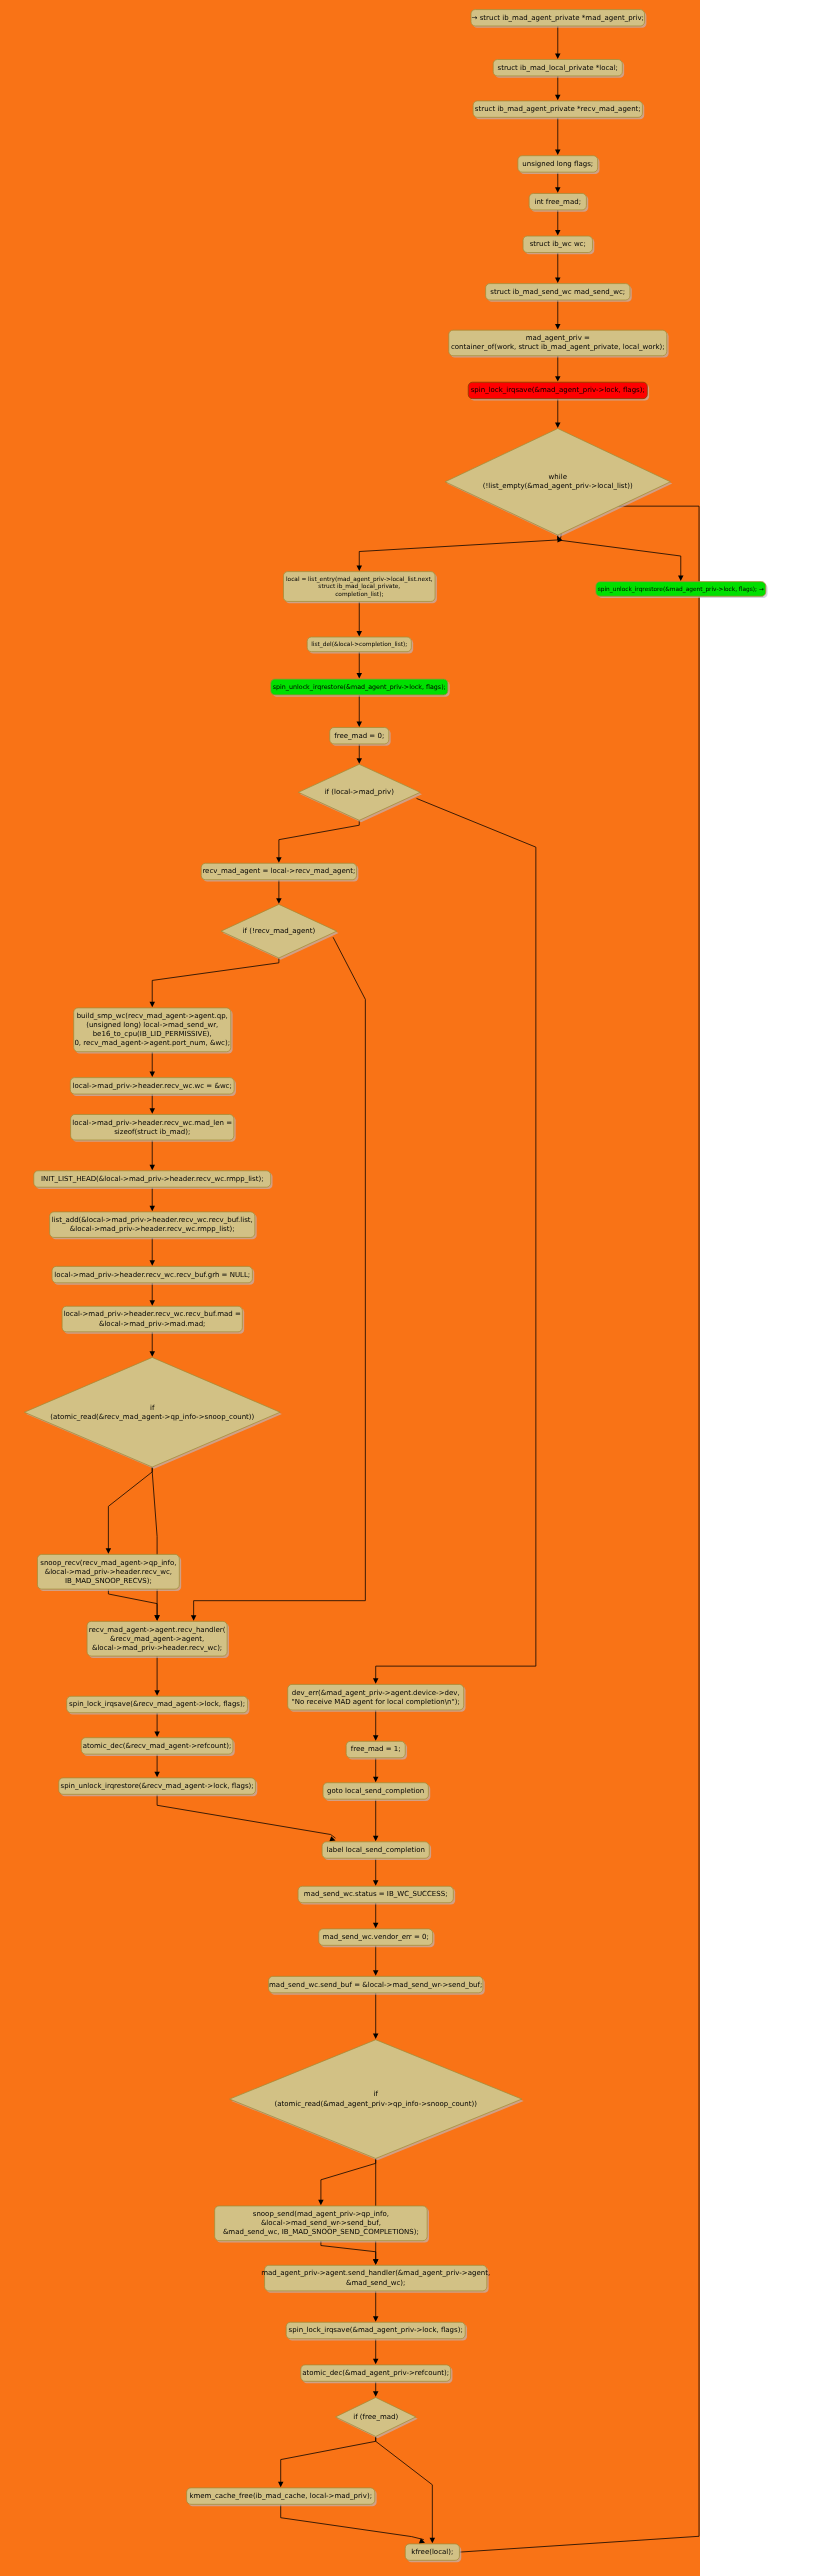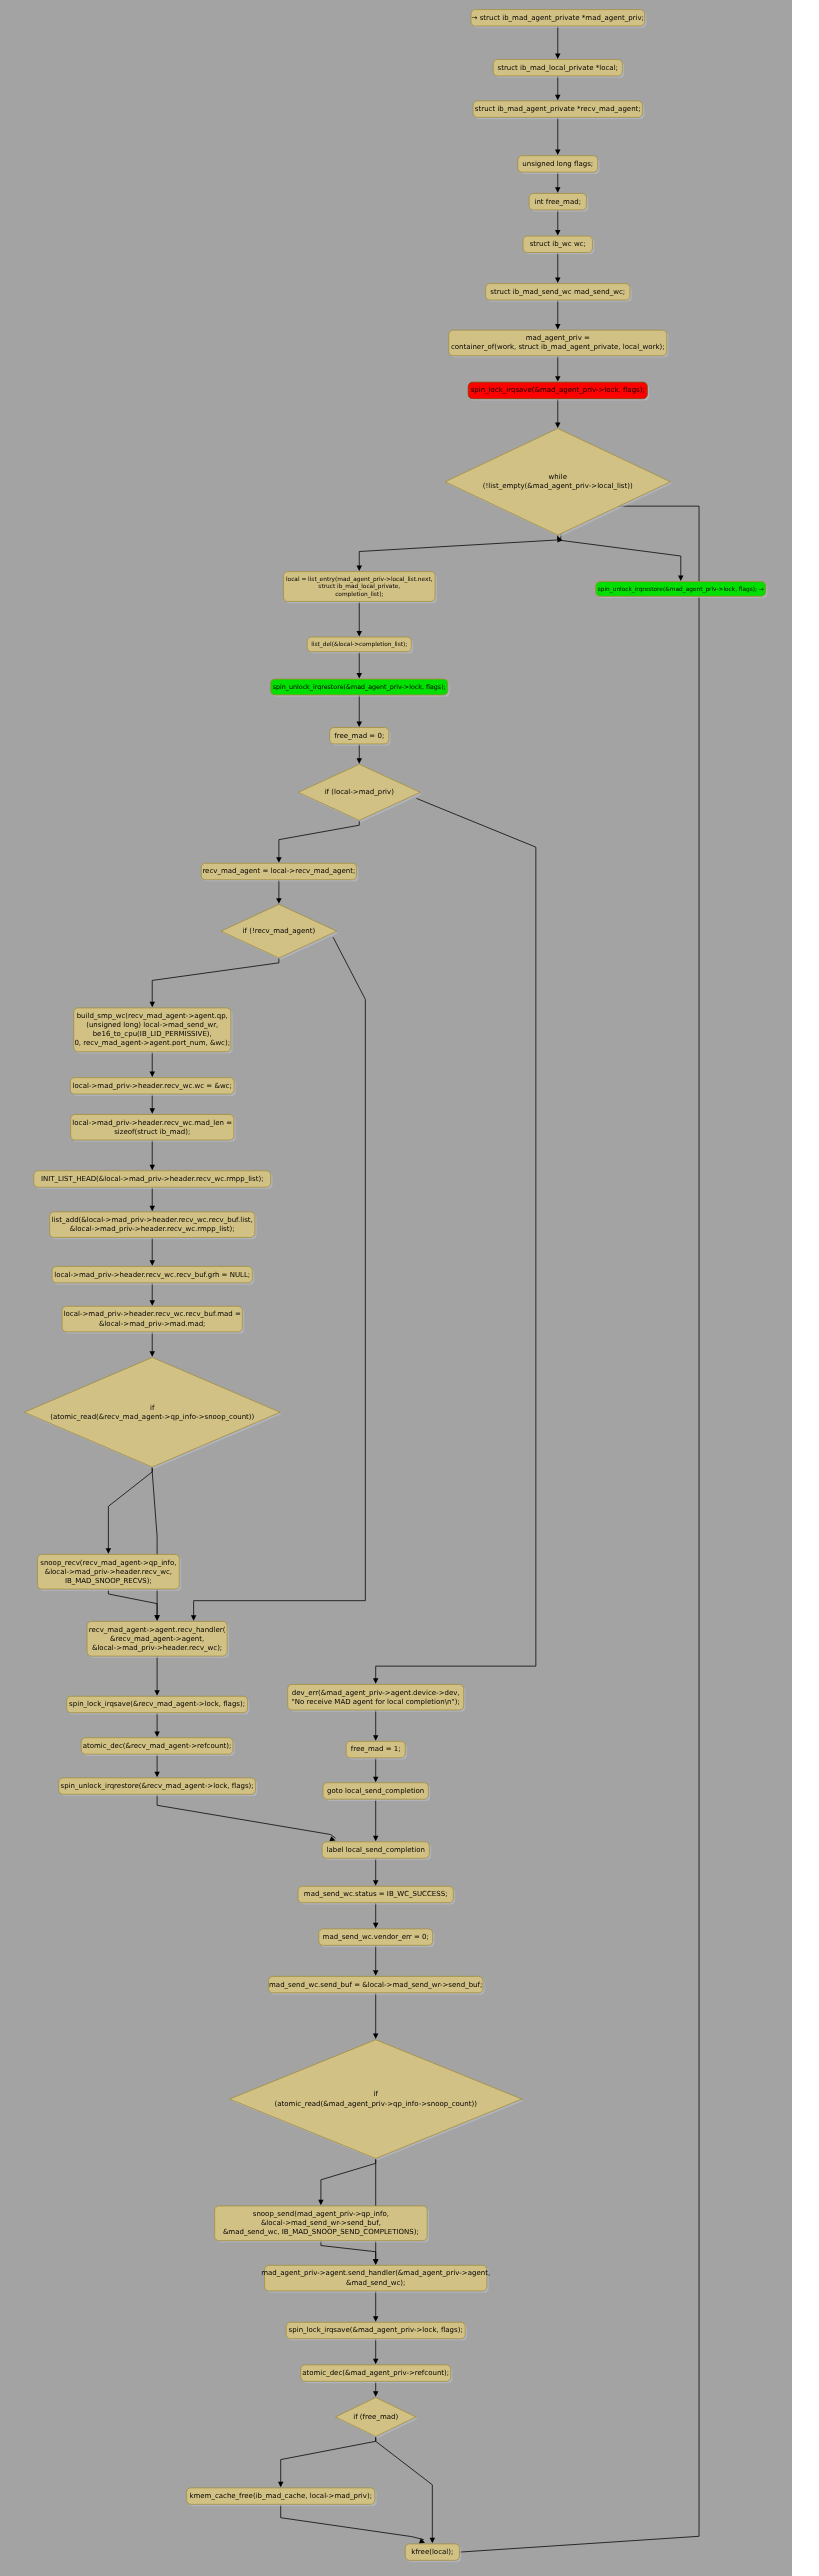--- a/index.html
+++ b/index.html
@@ -9,23 +9,23 @@
     background: #ffffff;
   }
   body {
     width: 819px;
     height: 2576px;
     font-family: "DejaVu Sans", sans-serif;
     overflow: hidden;
   }
   #diagram-root {
     position: relative;
-    width: 792px;
+    width: 700px;
     height: 2576px;
-    background: #a3a3a3;
+    background: #f97316;
   }
   svg#flow-svg {
     position: absolute;
     top: 0;
     left: 0;
     width: 819px;
     height: 2576px;
     display: block;
   }
   .node-rect {

